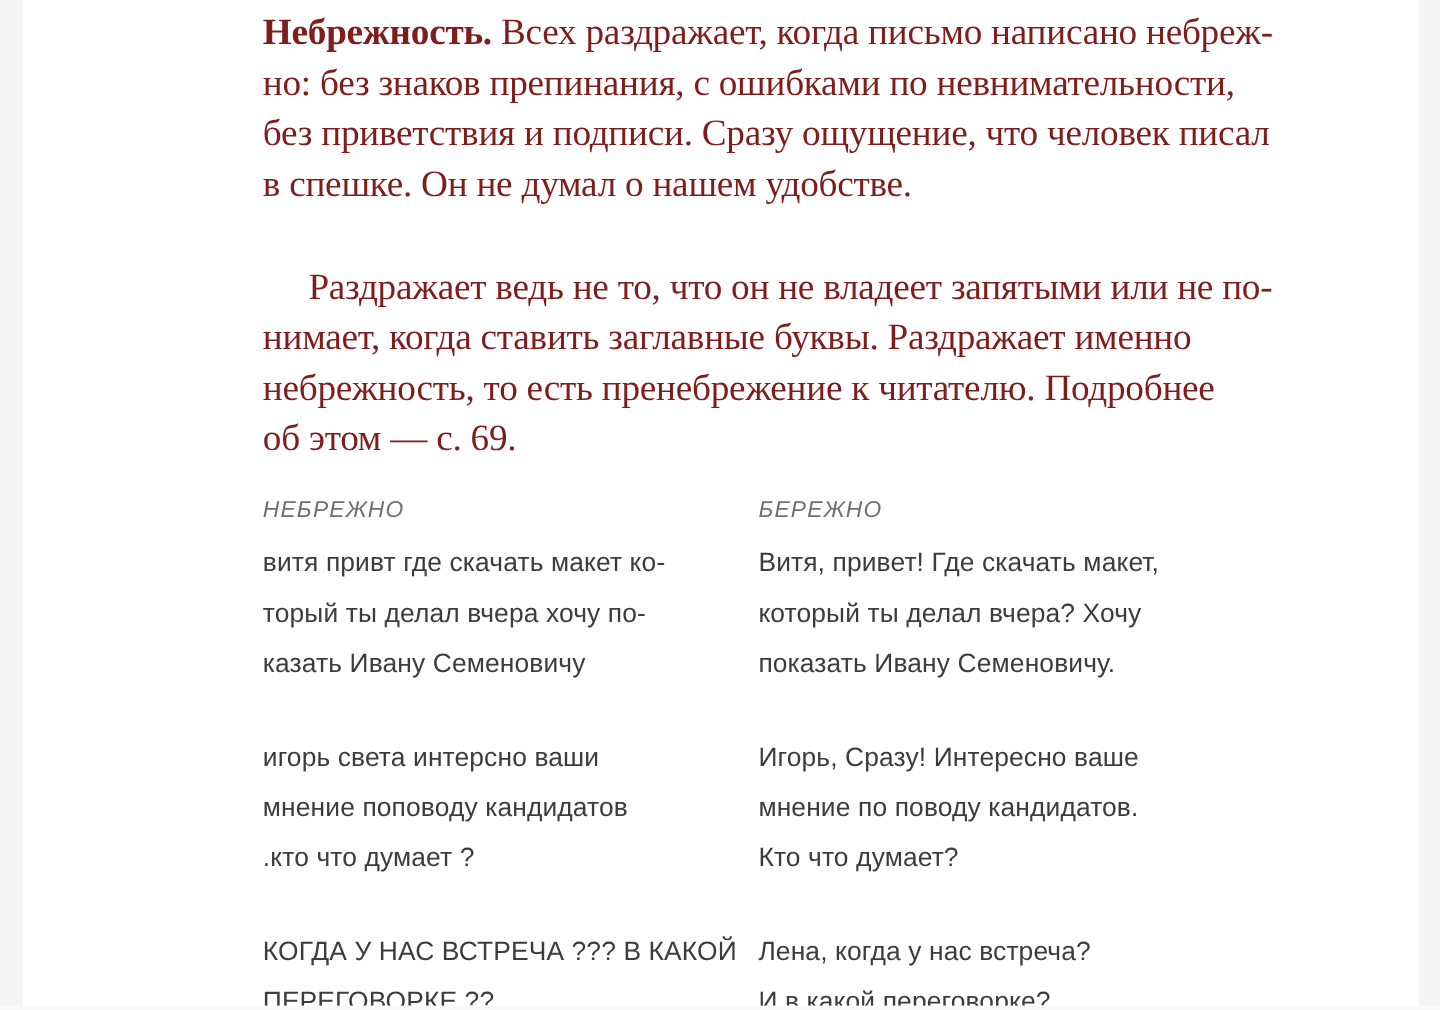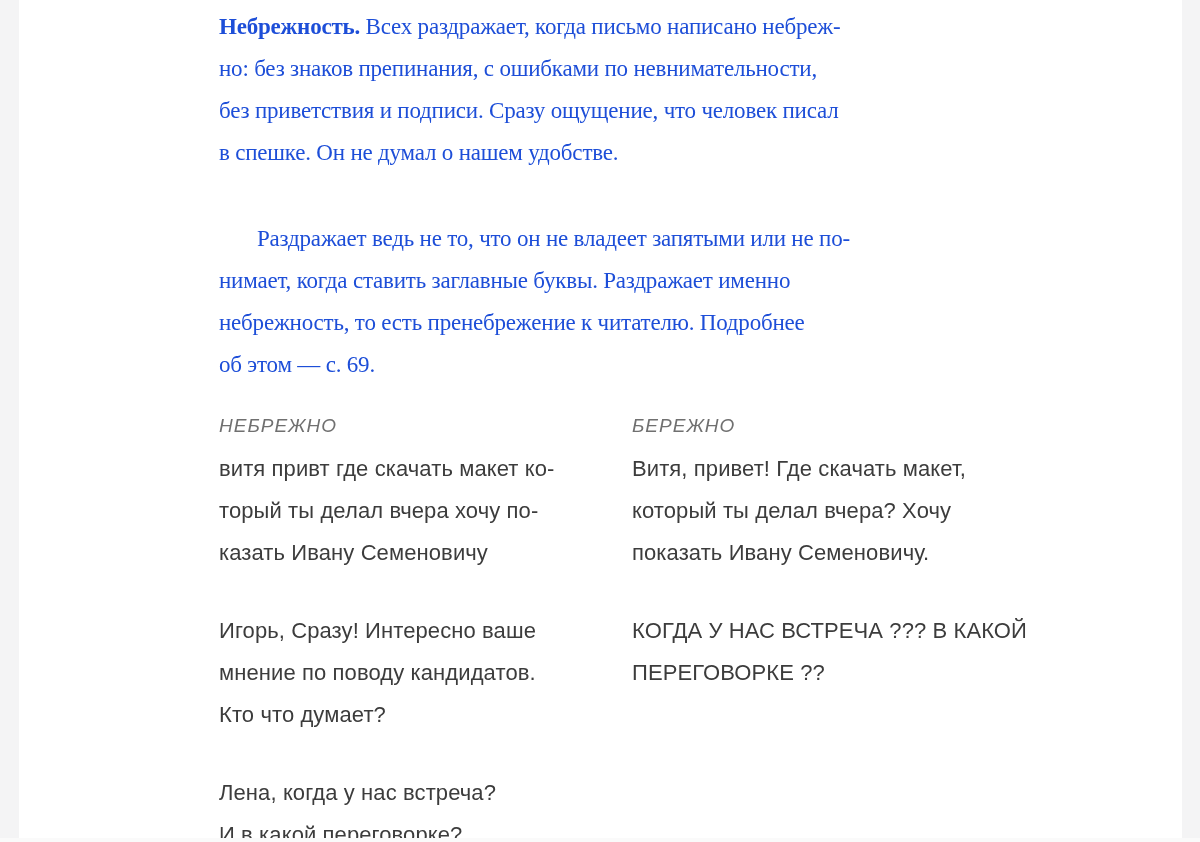--- a/index.html
+++ b/index.html
@@ -14,23 +14,23 @@
   
   .edge-left  { position: absolute; left: 0;    top: 0; width: 19px; height: 842px; background: #f4f4f5; }
   .edge-right { position: absolute; left: 1182px; top: 0; width: 18px; height: 842px; background: #f4f4f5; }
   .edge-bottom{ position: absolute; left: 0; top: 838px; width: 1200px; height: 4px; background: #fafafa; }
 
   
   .content { position: absolute; left: 219px; top: 6px; width: 850px; }
 
   .para {
     font-family: "Liberation Serif", "DejaVu Serif", serif;
-    font-size: 23px;
+    font-size: 31px;
     line-height: 42px;
-    color: #1d4ed8;
+    color: #7f1d1d;
     white-space: pre;          
     letter-spacing: -0.2px;
   }
   .para .lead { font-weight: 700; }
   .para.indented { text-indent: 38px; margin-top: 44px; }
 
   .comparison {
     margin-top: 29px;
     display: grid;
     grid-template-columns: 413px 1fr;
@@ -78,20 +78,23 @@
       <div class="cmp-header">НЕБРЕЖНО</div>
       <div class="cmp-header">БЕРЕЖНО</div>
 
       <div class="cell">витя привт где скачать макет ко-
 торый ты делал вчера хочу по-
 казать Ивану Семеновичу</div>
       <div class="cell">Витя, привет! Где скачать макет,
 который ты делал вчера? Хочу
 показать Ивану Семеновичу.</div>
 
+      <div class="cell">игорь света интерсно ваши
+мнение поповоду кандидатов
+.кто что думает ?</div>
       <div class="cell">Игорь, Сразу! Интересно ваше
 мнение по поводу кандидатов.
 Кто что думает?</div>
 
       <div class="cell">КОГДА У НАС ВСТРЕЧА ??? В КАКОЙ
 ПЕРЕГОВОРКЕ ??</div>
       <div class="cell">Лена, когда у нас встреча?
 И в какой переговорке?</div>
 
     </div>

